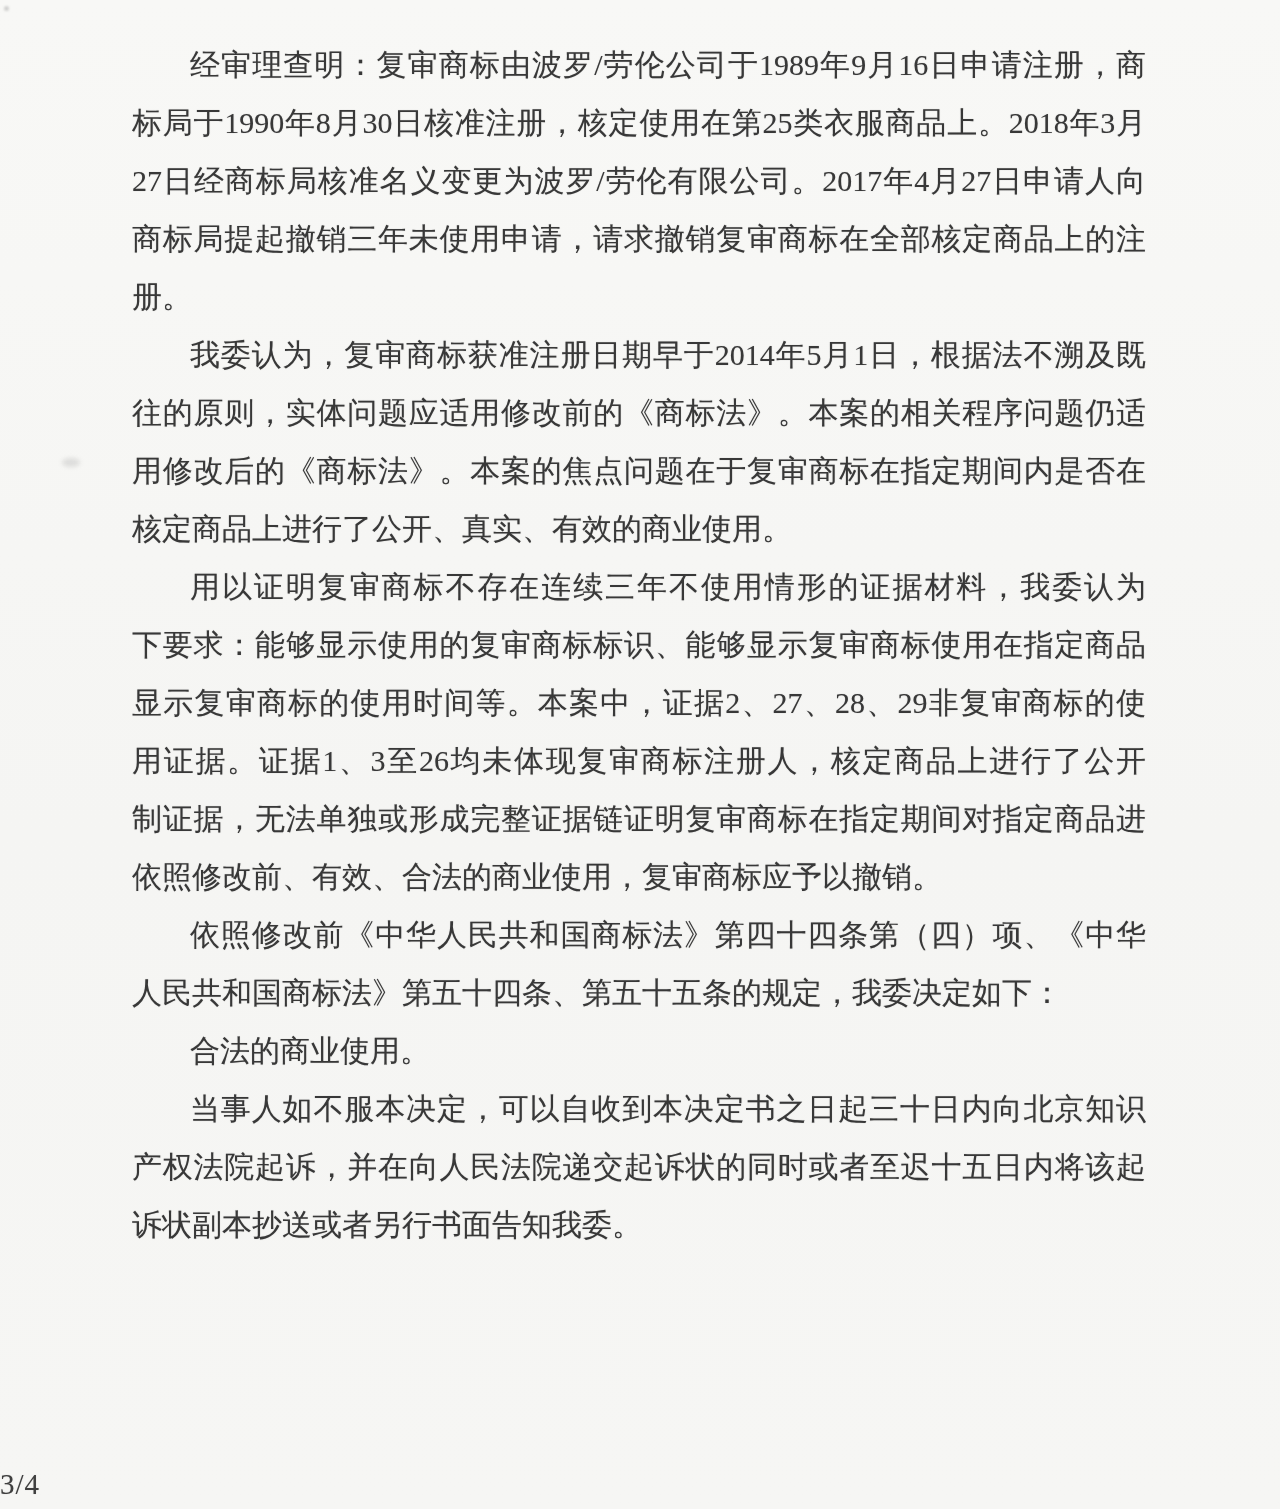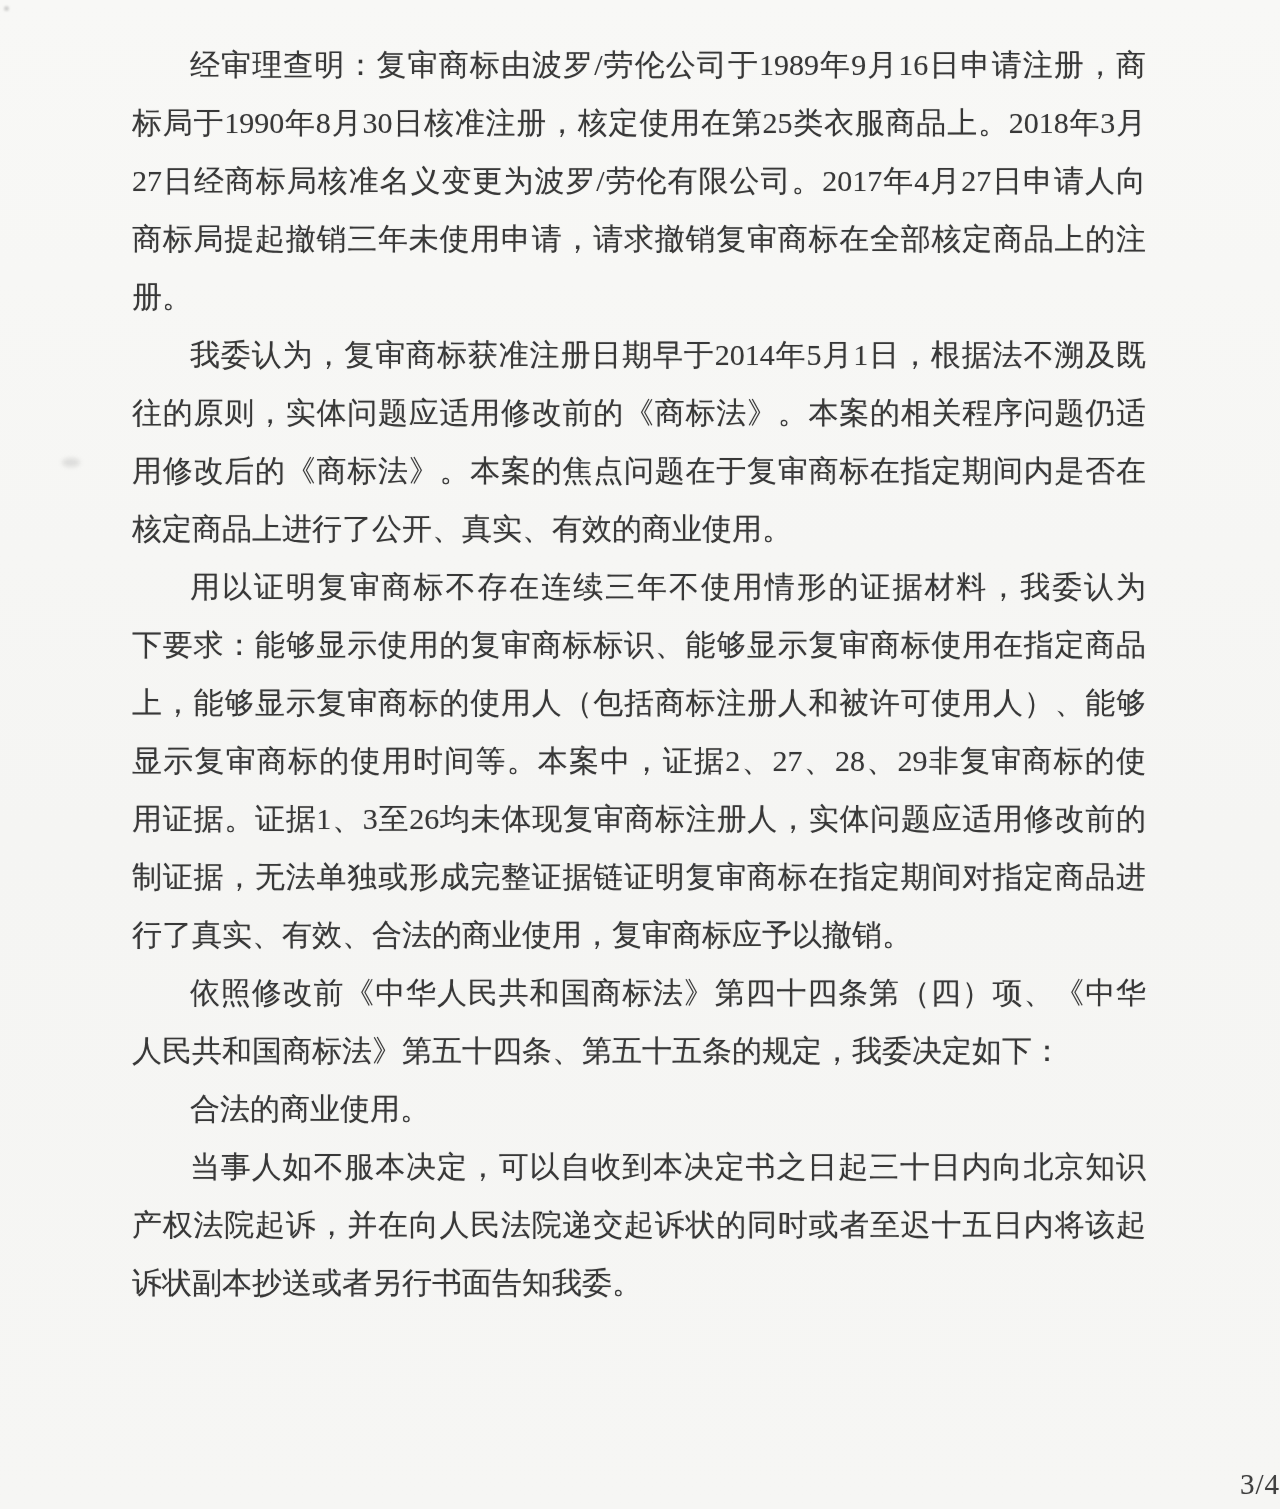--- a/index.html
+++ b/index.html
@@ -19,21 +19,21 @@
   .line{
     height:58px;line-height:58px;font-size:30px;color:#383838;
     text-align:justify;text-align-last:justify;
     overflow:hidden;white-space:normal;word-break:keep-all;
     text-shadow:0 0 1px rgba(56,56,56,0.35);
   }
   .line.last{text-align-last:left;}
   .line.indent{text-indent:58px;}
   .footer{
     position:absolute;left:0;top:1464px;width:100%;height:40px;line-height:40px;
-    text-align:right;font-size:29px;color:#3f3f3f;letter-spacing:1px;
+    text-align:left;font-size:29px;color:#3f3f3f;letter-spacing:1px;
     text-shadow:0 0 1px rgba(63,63,63,0.3);
   }
   
   .smudge{position:absolute;border-radius:50%;pointer-events:none;}
   .s1{left:62px;top:458px;width:18px;height:9px;background:rgba(125,125,125,0.20);filter:blur(2px);}
   .s2{left:4px;top:6px;width:5px;height:5px;background:rgba(90,90,90,0.25);filter:blur(1px);}
 </style>
 </head>
 <body>
 
@@ -48,25 +48,24 @@
       </div>
       <div class="para">
         <div class="line indent">我委认为，复审商标获准注册日期早于2014年5月1日，根据法不溯及既</div>
         <div class="line">往的原则，实体问题应适用修改前的《商标法》。本案的相关程序问题仍适</div>
         <div class="line">用修改后的《商标法》。本案的焦点问题在于复审商标在指定期间内是否在</div>
         <div class="line last">核定商品上进行了公开、真实、有效的商业使用。</div>
       </div>
       <div class="para">
         <div class="line indent">用以证明复审商标不存在连续三年不使用情形的证据材料，我委认为</div>
         <div class="line">下要求：能够显示使用的复审商标标识、能够显示复审商标使用在指定商品</div>
-        <div class="line">上，能够显示复审商标的使用人（包括商标注册人和被许可使用人）、能够</div>
         <div class="line">显示复审商标的使用时间等。本案中，证据2、27、28、29非复审商标的使</div>
-        <div class="line">用证据。证据1、3至26均未体现复审商标注册人，实体问题应适用修改前的</div>
+        <div class="line">用证据。证据1、3至26均未体现复审商标注册人，核定商品上进行了公开</div>
         <div class="line">制证据，无法单独或形成完整证据链证明复审商标在指定期间对指定商品进</div>
-        <div class="line last">行了真实、有效、合法的商业使用，复审商标应予以撤销。</div>
+        <div class="line last">依照修改前、有效、合法的商业使用，复审商标应予以撤销。</div>
       </div>
       <div class="para">
         <div class="line indent">依照修改前《中华人民共和国商标法》第四十四条第（四）项、《中华</div>
         <div class="line last">人民共和国商标法》第五十四条、第五十五条的规定，我委决定如下：</div>
       </div>
       <div class="para">
         <div class="line indent last">合法的商业使用。</div>
       </div>
       <div class="para">
         <div class="line indent">当事人如不服本决定，可以自收到本决定书之日起三十日内向北京知识</div>

